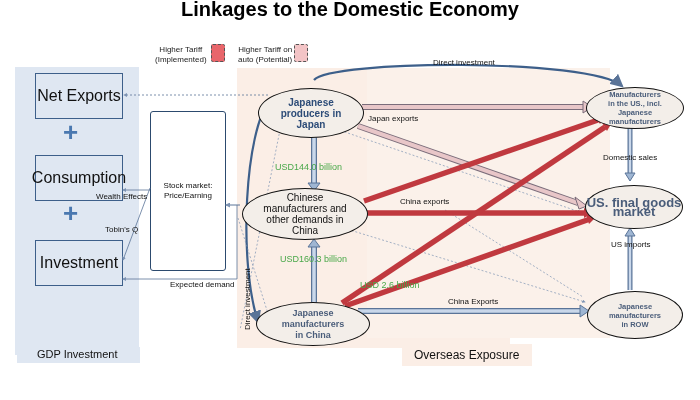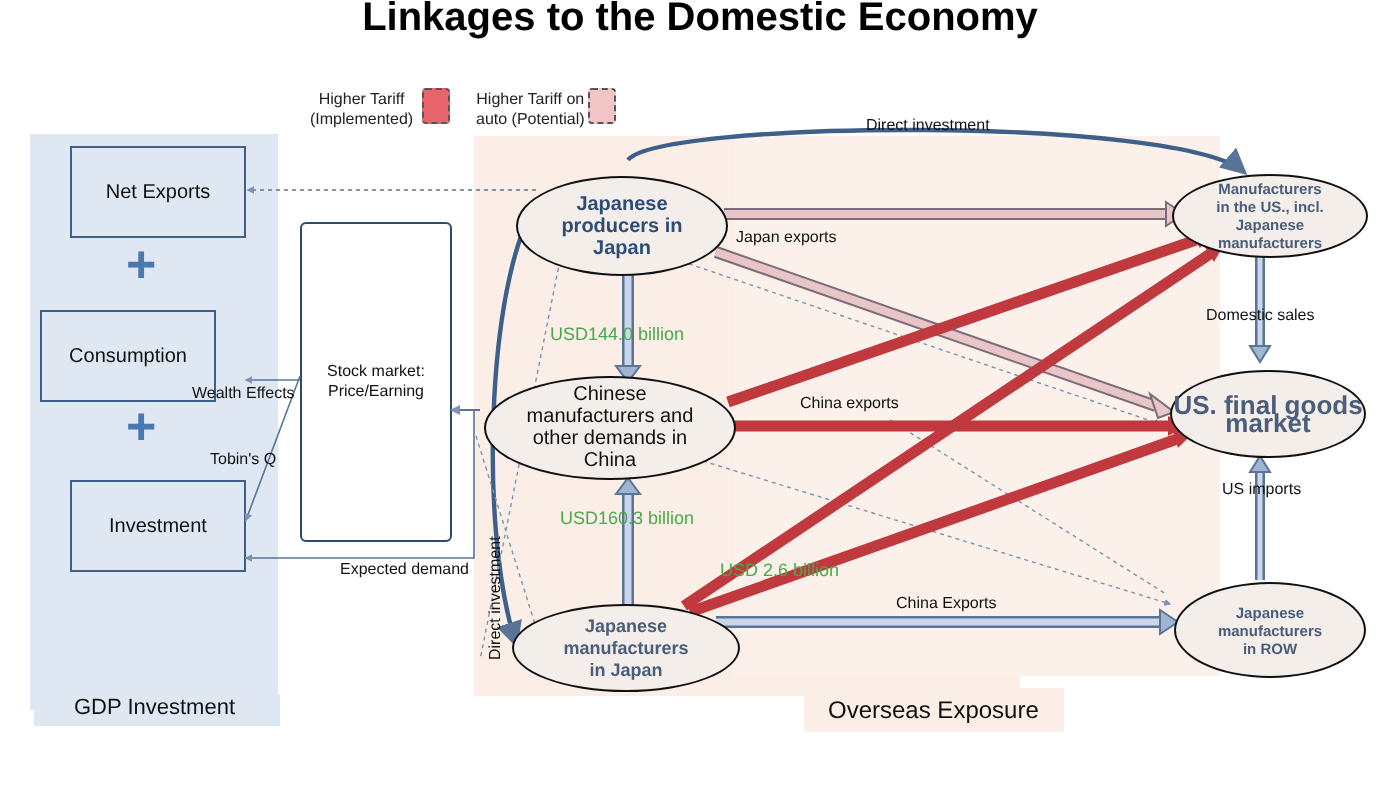--- a/index.html
+++ b/index.html
@@ -9,21 +9,21 @@
   .title { left:0; top:0; width:700px; text-align:center; font-weight:bold; font-size:20px; top:-2px; color:#000; }
   .legend-text { font-size:8px; line-height:10px; color:#222; }
   .swatch { width:12px; height:16px; border:1px dashed #555; border-radius:2px; }
   .gdp-panel { left:15px; top:67px; width:124px; height:288px; background:#dfe7f2; }
   .gdp-label { left:17px; top:347px; width:123px; height:16px; background:#dfe7f2; font-size:11px; }
   .gdp-label span { position:absolute; left:20px; top:1px; }
   .overseas-panel { left:237px; top:68px; width:273px; height:280px; background:#fbeee6; }
   .overseas-panel2 { left:367px; top:68px; width:243px; height:270px; background:#fbf1ea; }
   .overseas-label { left:402px; top:344px; width:130px; height:22px; background:#fbeee6; font-size:12px; }
   .overseas-label span { position:absolute; left:12px; top:4px; }
-  .gbox { border:1.5px solid #3d5f8a; background:#dfe7f2; display:flex; align-items:center; justify-content:center; font-size:10px; color:#111; }
+  .gbox { border:1.5px solid #3d5f8a; background:#dfe7f2; display:flex; align-items:center; justify-content:center; font-size:16px; color:#111; }
   .plus { color:#4a78b0; font-size:26px; font-weight:bold; line-height:20px; }
   .stock { left:150px; top:111px; width:74px; height:158px; border:1.5px solid #2c4a6e; border-radius:3px; background:#fff;
            display:flex; align-items:center; justify-content:center; text-align:center; font-size:8px; line-height:10px; }
   .ell { border:1.6px solid #111; border-radius:50%; display:flex; align-items:center; justify-content:center; text-align:center;
          background:#f3eee9; }
   .ell-blue { color:#2d4c78; font-weight:bold; }
   .lbl { font-size:8px; color:#111; white-space:nowrap; }
   .green { color:#4aa84a; font-size:9px; white-space:nowrap; }
   svg.links { position:absolute; left:0; top:0; }
 </style>
@@ -50,21 +50,21 @@
 <div class="abs overseas-panel"></div>
 <div class="abs overseas-panel2"></div>
 <div class="abs overseas-label">
     <span>Overseas Exposure</span>
   </div>
 
 <div class="abs gbox" style="left:35px;top:73px;width:86px;height:44px;">
     <span>Net Exports</span>
   </div>
 <div class="abs plus" style="left:63px;top:122px;">+</div>
-<div class="abs gbox" style="left:20px;top:155px;width:86px;height:44px;">
+<div class="abs gbox" style="left:35px;top:155px;width:86px;height:44px;">
     <span>Consumption</span>
   </div>
 <div class="abs plus" style="left:63px;top:203px;">+</div>
 <div class="abs gbox" style="left:35px;top:240px;width:86px;height:44px;">
     <span>Investment</span>
   </div>
 
 <div class="abs stock">
   <div>
       <div>Stock market:</div>
@@ -147,21 +147,21 @@
       <div>Chinese</div>
       <div>manufacturers and</div>
       <div>other demands in</div>
       <div>China</div>
     </div>
 </div>
 <div class="abs ell ell-blue" style="left:256px;top:302px;width:112px;height:42px;font-size:9px;line-height:11px;color:#4a5d7a;">
   <div>
       <div>Japanese</div>
       <div>manufacturers</div>
-      <div>in Japan</div>
+      <div>in China</div>
     </div>
 </div>
 <div class="abs ell ell-blue" style="left:586px;top:87px;width:96px;height:40px;font-size:7.5px;line-height:9px;color:#4a5d7a;">
   <div>
       <div>Manufacturers</div>
       <div>in the US., incl.</div>
       <div>Japanese</div>
       <div>manufacturers</div>
     </div>
 </div>

